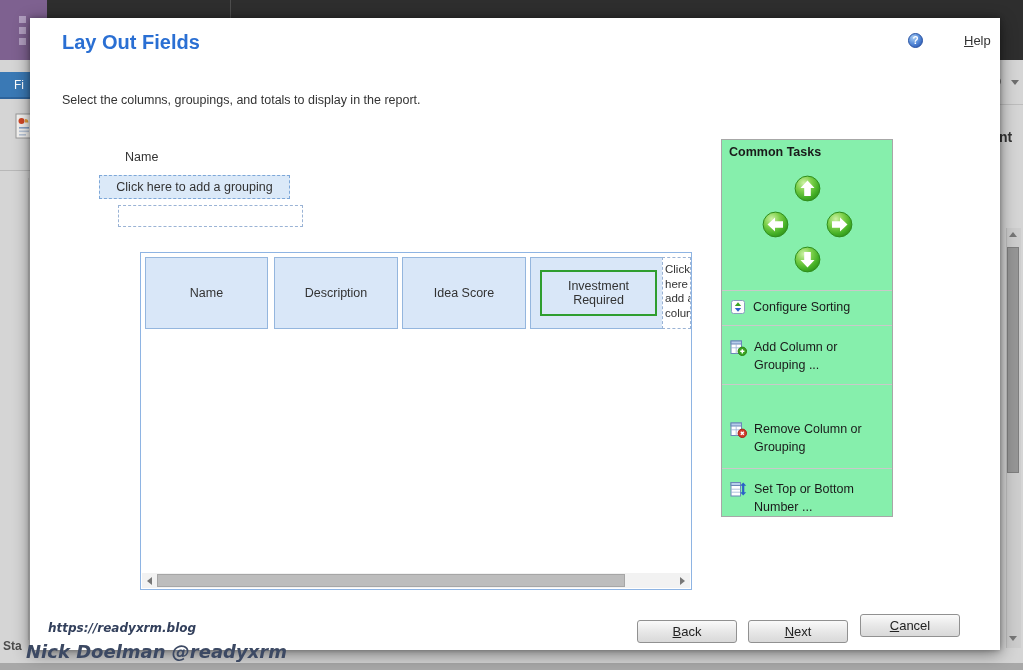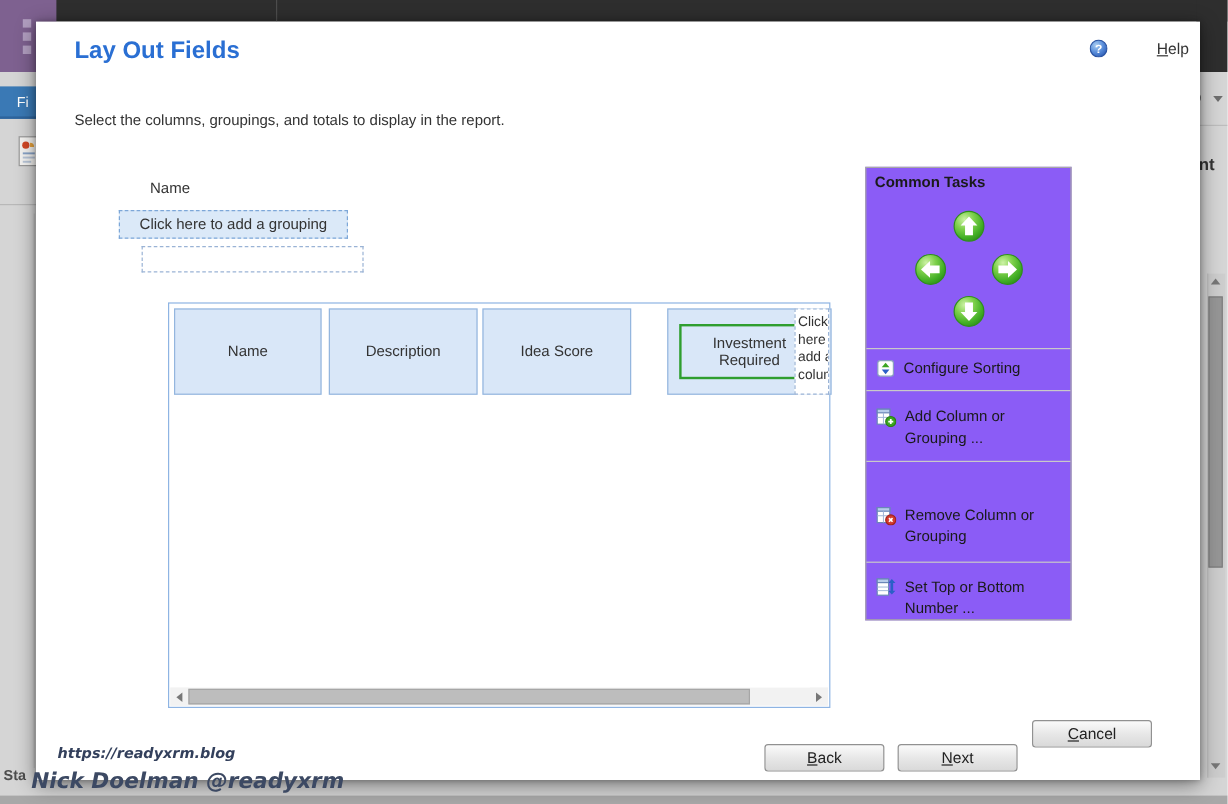--- a/index.html
+++ b/index.html
@@ -74,21 +74,21 @@
     position:absolute;top:4px;left:521px;width:29px;height:72px;
     background:#fff;border:1px dashed #9ab3d5;box-sizing:border-box;
     overflow:hidden;cursor:pointer;
   }
   #add-col-cell .inner{width:48px;font-size:11.5px;line-height:14.5px;color:#333;padding:4px 0 0 2px;}
   #hscroll{position:absolute;left:1px;top:320px;width:548px;height:15px;background:#f2f2f2;}
   .hscroll-btn{position:absolute;top:0;width:15px;height:15px;background:#f2f2f2;display:flex;align-items:center;justify-content:center;cursor:pointer;}
   #hscroll-thumb{position:absolute;left:15px;top:1px;width:468px;height:13px;background:#bdbdbd;border:1px solid #a6a6a6;box-sizing:border-box;cursor:grab;}
 
   
-  #common-tasks{left:691px;top:121px;width:172px;height:378px;border:1px solid #a7a7a7;background:#8b5cf6;box-sizing:border-box;}
+  #common-tasks{left:691px;top:121px;width:172px;height:378px;border:1px solid #a7a7a7;background:#86efac;box-sizing:border-box;}
   #ct-title{left:7px;top:5px;font-size:12.5px;font-weight:bold;color:#1a1a1a;}
   .move-btn{position:absolute;width:27px;height:27px;cursor:pointer;}
   .ct-divider{position:absolute;left:0;width:170px;height:1px;background:#c9c9c9;}
   .ct-item{position:absolute;left:8px;width:158px;display:flex;gap:7px;align-items:flex-start;cursor:pointer;}
   .ct-item .lbl{font-size:12.5px;color:#1a1a1a;line-height:18px;width:132px;}
   .ct-item svg{flex:0 0 auto;margin-top:1px;}
 
   
   .dlg-btn{
     position:absolute;width:100px;height:23px;
@@ -179,21 +179,21 @@
   <div class="abs" id="layout-table">
     <div class="col-cell" style="left:4px;">
       <div class="inner">Name</div>
     </div>
     <div class="col-cell" style="left:133px;width:124px;">
       <div class="inner">Description</div>
     </div>
     <div class="col-cell" style="left:261px;width:124px;">
       <div class="inner">Idea Score</div>
     </div>
-    <div class="col-cell" style="left:389px;width:137px;margin-left:26px;">
+    <div class="col-cell" style="left:389px;width:137px;">
       <div id="cell-selected-frame">
         <div class="inner">Investment Required</div>
       </div>
     </div>
     <div id="add-col-cell">
       <div class="inner">Click here to add a column</div>
     </div>
 
     <div id="hscroll">
       <div class="hscroll-btn" style="left:0;">
@@ -318,17 +318,17 @@
         <rect x="1" y="1.5" width="9.5" height="3" fill="#b7cdeb" stroke="#6b87b8"></rect>
         <path d="M1 8.2 H10.5 M1 11.2 H10.5" stroke="#9db4d6" stroke-width="0.8" fill="none"></path>
         <path d="M13.2 1.5 L16.2 4.8 H14.3 V11.2 H16.2 L13.2 14.5 L10.2 11.2 H12.1 V4.8 H10.2 Z" fill="#2b5fc7"></path>
       </svg>
       <span class="lbl">Set Top or Bottom Number ...</span>
     </div>
   </div>
 
   <button class="dlg-btn" style="left:607px;top:602px;"><u>B</u>ack</button>
   <button class="dlg-btn" style="left:718px;top:602px;"><u>N</u>ext</button>
-  <button class="dlg-btn" style="left:830px;top:582px;"><u>C</u>ancel</button>
+  <button class="dlg-btn" style="left:830px;top:596px;"><u>C</u>ancel</button>
 </div>
 
 <div class="wm" id="wm1">https://readyxrm.blog</div>
 <div class="wm" id="wm2">Nick Doelman @readyxrm</div>
 
 </body></html>

